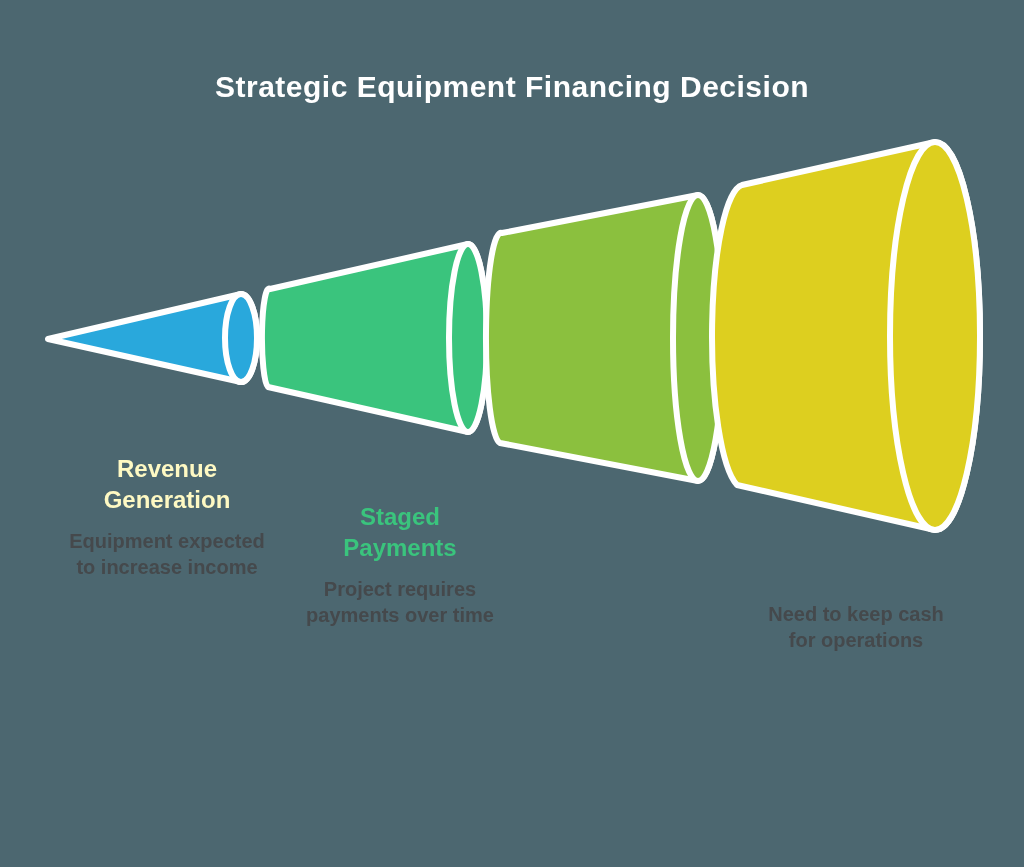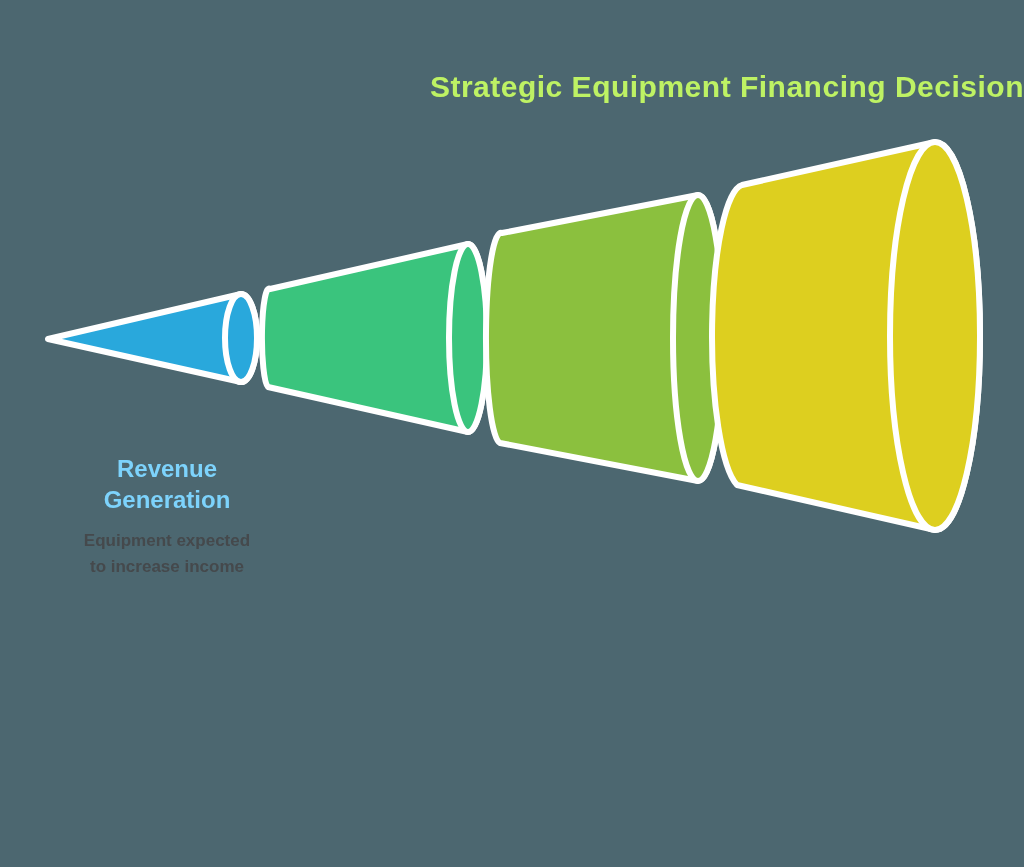--- a/index.html
+++ b/index.html
@@ -39,31 +39,31 @@
   }
   .label-heading {
     display: block;
     font-size: 24px;
     font-weight: 700;
     line-height: 31px;
     white-space: pre-line;
     margin: 0 0 13px 0;
   }
   .label-desc {
-    font-size: 17px;
+    font-size: 20px;
     font-weight: 700;
     line-height: 26px;
     white-space: pre-line;
     margin: 0;
   }
 </style>
 </head>
 <body style="background-color: rgb(76, 103, 112);">
 
-<h1 class="title" style="color: #bef264; text-align: right;">Strategic Equipment Financing Decision</h1>
+<h1 class="title" style="color: #ffffff;">Strategic Equipment Financing Decision</h1>
 
 <svg class="funnel" width="1024" height="867" viewBox="0 0 1024 867">
 
   <g>
     <path d="M 48 339 L 241 294 A 16 44 0 0 1 241 382 Z" fill="#29a8dc" stroke="#ffffff"></path>
     <ellipse cx="241" cy="338" rx="16" ry="44" fill="#29a8dc" stroke="#ffffff"></ellipse>
   </g>
 
   <g>
     <path d="M 270 289 L 468 244 A 19 94 0 0 1 468 432 L 268 387 A 7 49 0 0 1 270 289 Z" fill="#3ac47d" stroke="#ffffff"></path>
@@ -75,26 +75,32 @@
     <ellipse cx="698" cy="338" rx="25" ry="143" fill="#8bc03e" stroke="#ffffff"></ellipse>
   </g>
 
   <g>
     <path d="M 742 185 L 935 142 A 45 194 0 0 1 935 530 L 737 485 A 32 152 0 0 1 742 185 Z" fill="#ddcf1f" stroke="#ffffff"></path>
     <ellipse cx="935" cy="336" rx="45" ry="194" fill="#ddcf1f" stroke="#ffffff"></ellipse>
   </g>
 </svg>
 
 <div class="label-block" style="left:47px; top:453px;">
-  <span class="label-heading" style="color: #7dd3fc;">Revenue
+  <span class="label-heading" style="color: #fef9c3;">Revenue
 Generation</span>
   <p class="label-desc" style="color: rgb(69, 73, 76);">Equipment expected
 to increase income</p>
 </div>
 
 <div class="label-block" style="left:280px; top:501px;">
+  <span class="label-heading" style="color: rgb(58, 196, 125);">Staged
+Payments</span>
+  <p class="label-desc" style="color: rgb(69, 73, 76);">Project requires
+payments over time</p>
 </div>
 
 <div class="label-block" style="left:510px; top:553px;">
 </div>
 
 <div class="label-block" style="left:736px; top:601px;">
+  <p class="label-desc" style="color: rgb(69, 73, 76);">Need to keep cash
+for operations</p>
 </div>
 
 </body></html>

